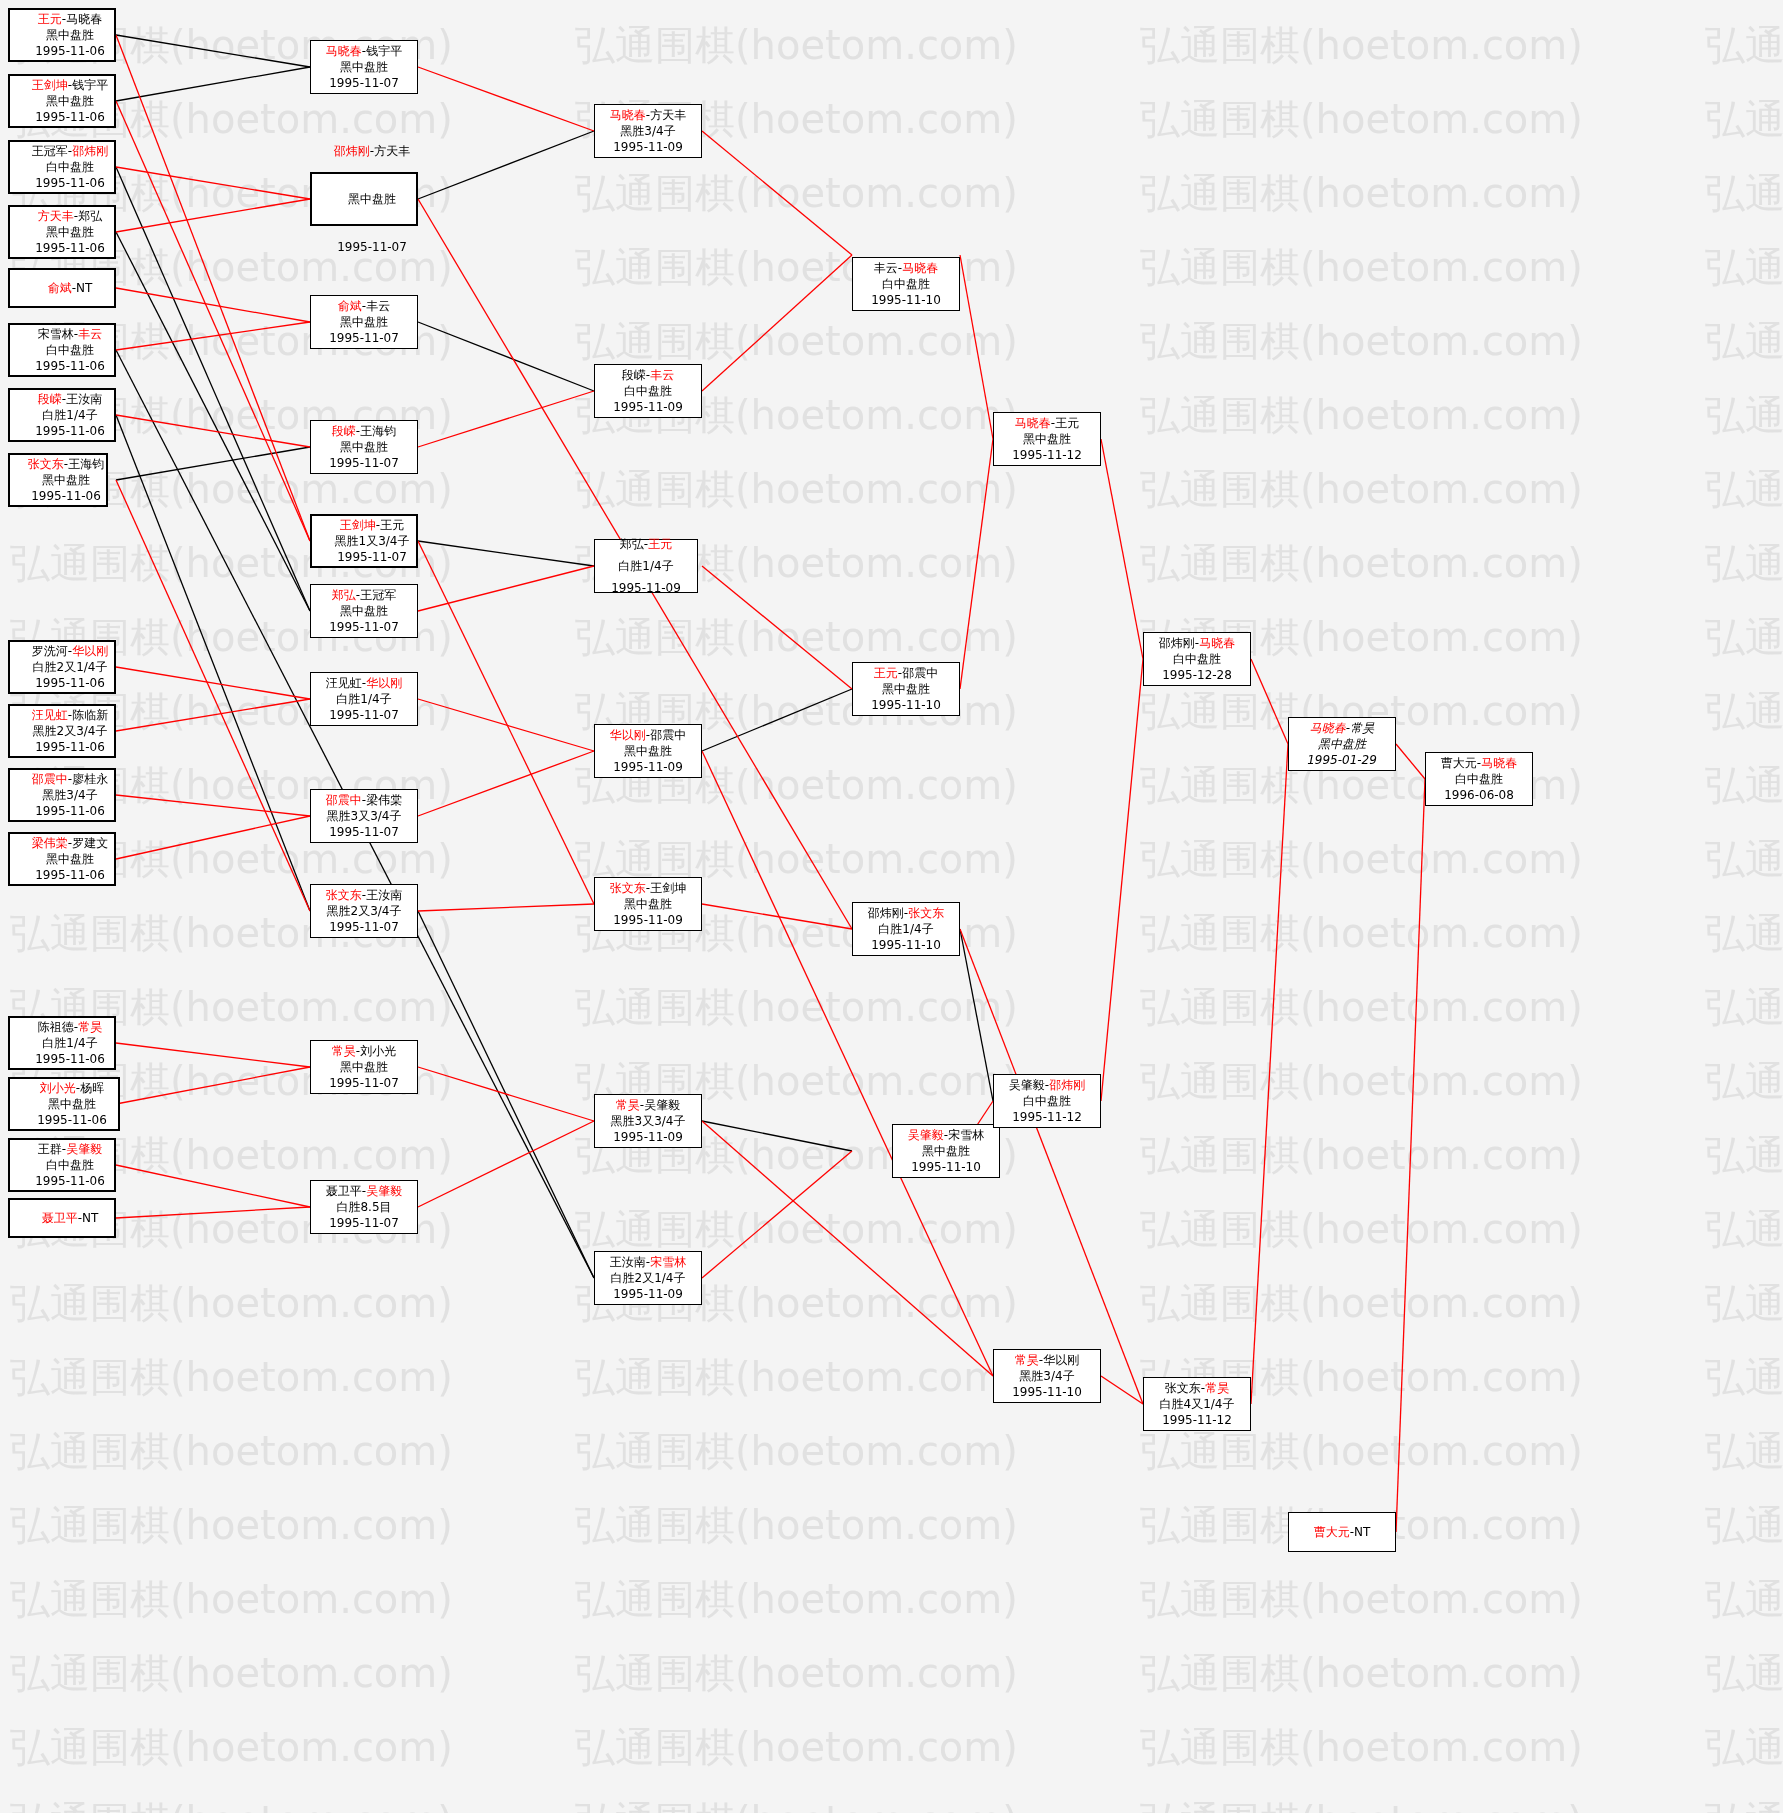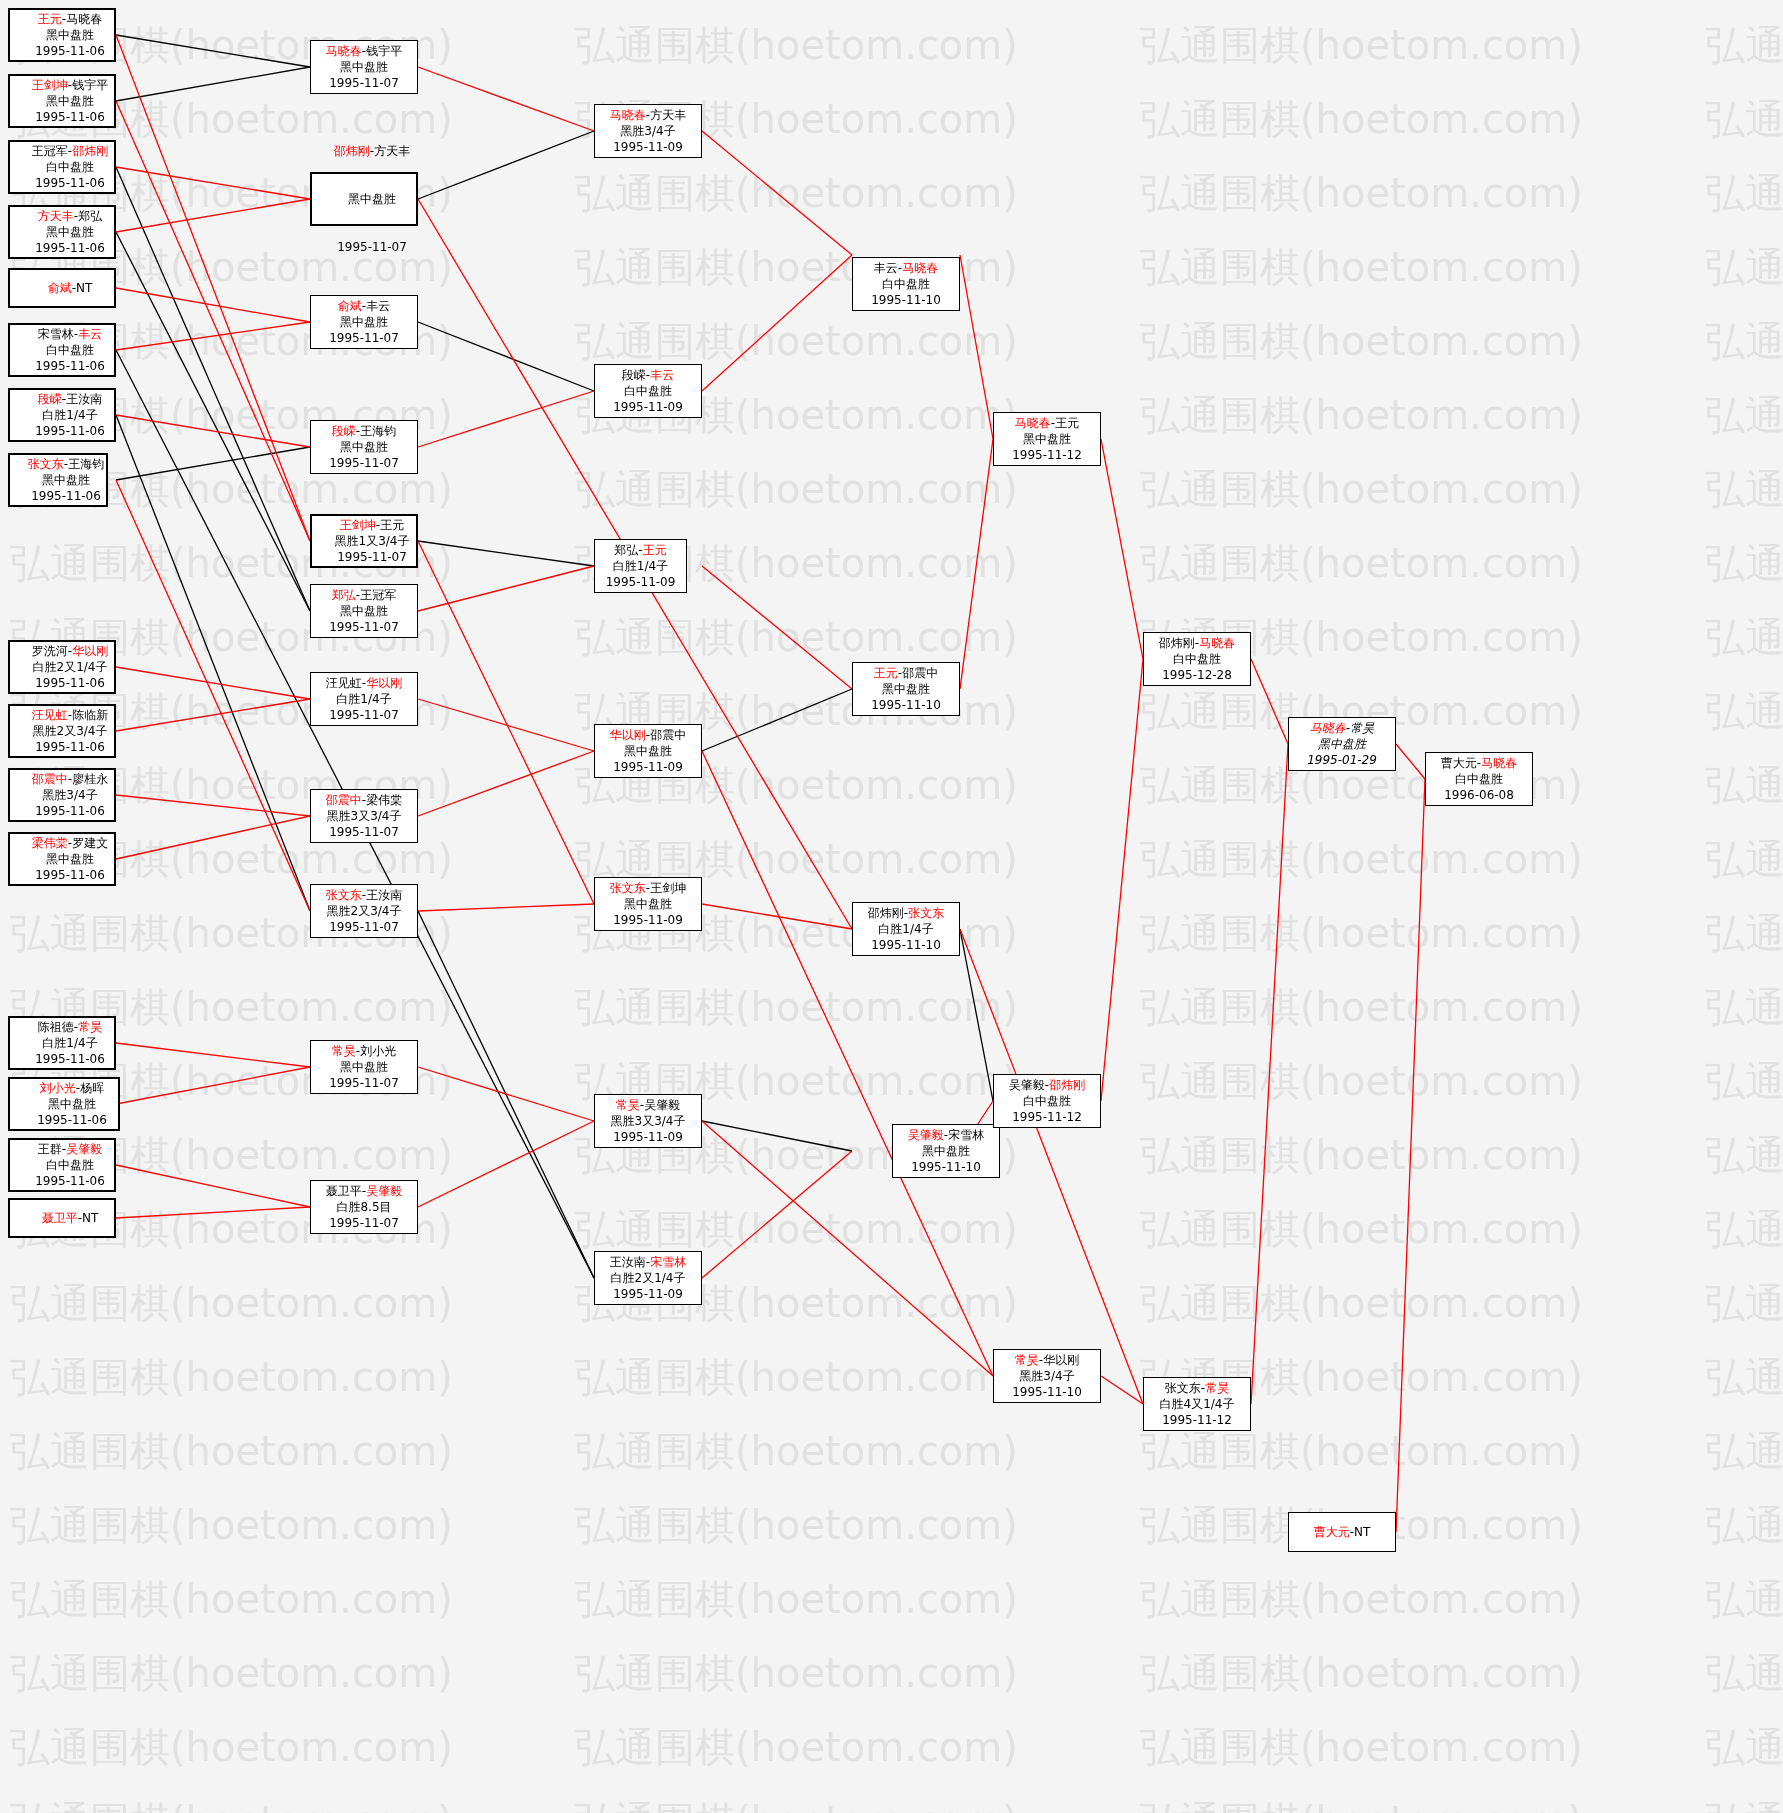--- a/index.html
+++ b/index.html
@@ -320,21 +320,21 @@
       <div class="node" style="left: 594px; top: 104px; width: 108px; height: 54px;">
     <div class="names"><span class="p1 win">马晓春</span><span class="dash">-</span><span class="p2">方天丰</span></div>
     <div class="result">黑胜3/4子</div>
     <div class="date">1995-11-09</div>
   </div>
       <div class="node" style="left: 594px; top: 364px; width: 108px; height: 54px;">
     <div class="names"><span class="p1">段嵘</span><span class="dash">-</span><span class="p2 win">丰云</span></div>
     <div class="result">白中盘胜</div>
     <div class="date">1995-11-09</div>
   </div>
-      <div class="node" style="left: 594px; top: 539px; width: 93px; height: 54px;">
+      <div class="node" style="left: 594px; top: 539px; width: 104px; height: 54px; gap: 6px;">
     <div class="names"><span class="p1">郑弘</span><span class="dash">-</span><span class="p2 win">王元</span></div>
     <div class="result">白胜1/4子</div>
     <div class="date">1995-11-09</div>
   </div>
       <div class="node" style="left: 594px; top: 724px; width: 108px; height: 54px;">
     <div class="names"><span class="p1 win">华以刚</span><span class="dash">-</span><span class="p2">邵震中</span></div>
     <div class="result">黑中盘胜</div>
     <div class="date">1995-11-09</div>
   </div>
       <div class="node" style="left: 594px; top: 877px; width: 108px; height: 54px;">

